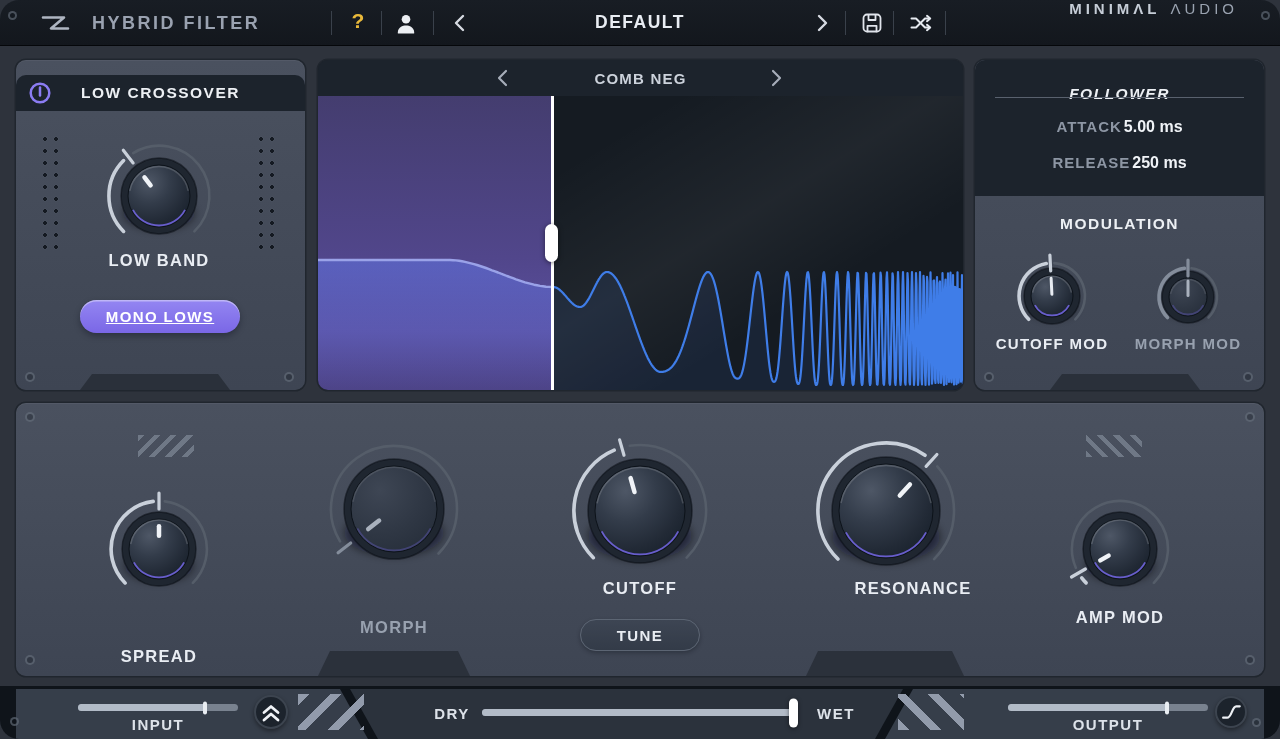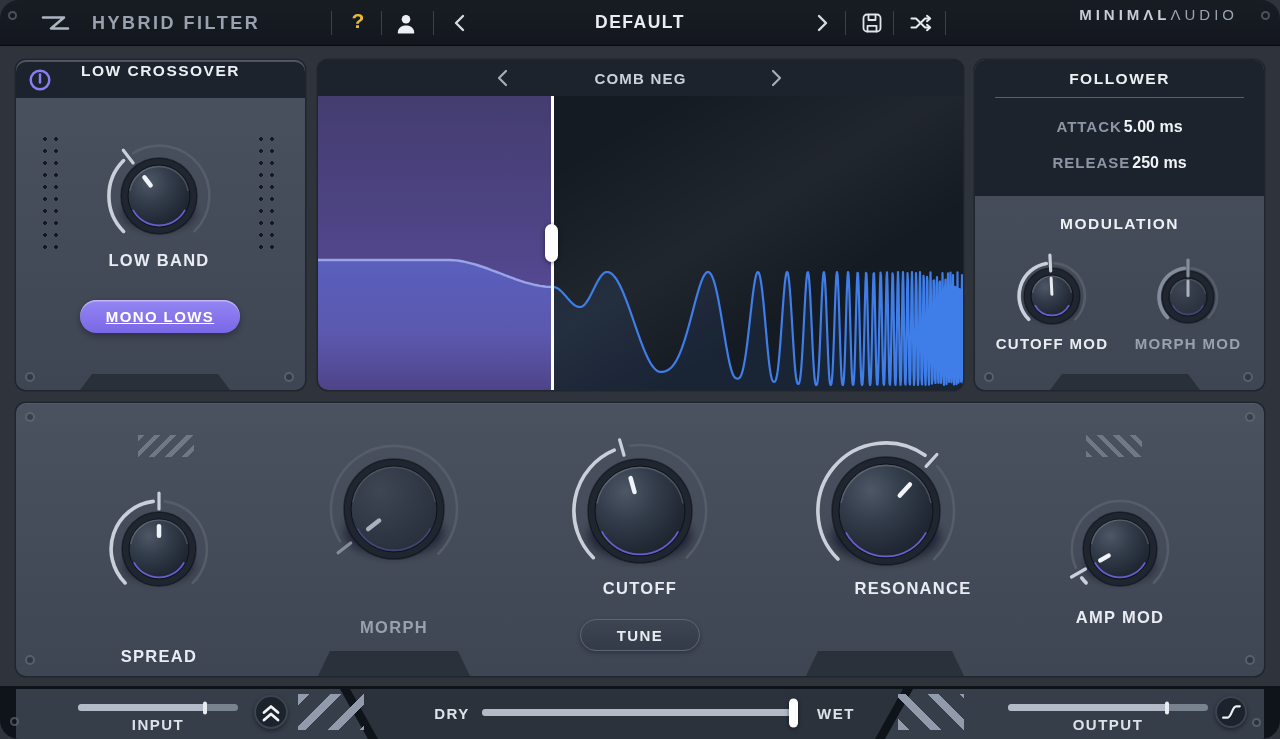--- a/index.html
+++ b/index.html
@@ -13,35 +13,35 @@
   
   #topbar {
     position:absolute; left:0; top:0; width:1280px; height:46px;
     background:linear-gradient(180deg,#181d24,#13171d);
     border-bottom:1px solid #05070a;
   }
   .tb-divider { position:absolute; top:11px; width:1px; height:24px; background:#3a414b; }
   .tb-title { position:absolute; top:13px; font-size:18px; font-weight:700; letter-spacing:2.5px; color:#9aa2b0; }
   .tb-preset { position:absolute; left:50%; transform:translateX(-50%); top:12px; font-size:17.5px; font-weight:700; letter-spacing:1.5px; color:#e9edf3; cursor:default; }
   .tb-help { position:absolute; top:9px; font-size:21px; font-weight:800; color:#e9b93a; }
-  .brand { position:absolute; right:42px; top:6px; display:flex; align-items:flex-start; }
+  .brand { position:absolute; right:42px; top:0; display:flex; gap:10px; align-items:flex-start; }
   .brand-primary { font-size:15px; font-weight:800; letter-spacing:4px; color:#c6cdd7; }
   .brand-secondary { font-size:15px; font-weight:300; letter-spacing:4px; color:#9aa3b0; }
   .icon-btn { position:absolute; display:flex; align-items:center; justify-content:center; cursor:pointer; }
 
   
   .panel {
     position:absolute; border-radius:10px;
     background:linear-gradient(180deg,#4a515f,#3e4553);
     box-shadow:0 0 0 1.5px #20262e, inset 0 1px 0 rgba(255,255,255,.05);
   }
   .panel-header {
-    position:absolute; left:0; top:2px; width:100%; height:36px;
+    position:absolute; left:0; top:15px; width:100%; height:36px;
     background:#1c232c; border-radius:10px 10px 0 0;
-    display:flex; justify-content:center;
+    display:flex; align-items:center; justify-content:center;
   }
   .panel-title { font-size:15.5px; font-weight:700; letter-spacing:1.5px; color:#edf0f4; }
   .screw { position:absolute; width:10px; height:10px; border-radius:50%;
     border:2px solid rgba(125,135,150,.5); background:rgba(18,23,30,.3); }
   .notch { position:absolute; background:#2a303a;
     clip-path:polygon(12px 0, calc(100% - 12px) 0, 100% 100%, 0 100%); }
   .hatch { position:absolute; width:56px; height:22px;
     background:repeating-linear-gradient(135deg,#6f7886 0 4.5px,transparent 4.5px 11.5px); }
   .hatch.back { background:repeating-linear-gradient(45deg,#6f7886 0 4.5px,transparent 4.5px 11.5px); }
   .dots { position:absolute; width:21px; height:118px;
@@ -262,21 +262,21 @@
           </svg>
       </span>
     </div>
 
     <div id="crossover-line"></div>
     <div id="crossover-handle"></div>
   </div>
 
   <div class="panel" style="left:975px; top:60px; width:289px; height:330px;">
     <div id="follower-section">
-      <div class="panel-title" style="position:absolute; left:50%; transform:translateX(-50%); top:10px;">FOLLOWER</div>
+      <div class="panel-title" style="position:absolute; left:50%; transform:translateX(-50%); top:25px;font-style:italic;">FOLLOWER</div>
       <div id="follower-divider"></div>
       <div class="fol-row" style="top:58px;">
         <span class="fol-label">ATTACK</span>
         <span class="fol-value">5.00 ms</span>
       </div>
       <div class="fol-row" style="top:94px;">
         <span class="fol-label">RELEASE</span>
         <span class="fol-value">250 ms</span>
       </div>
     </div>

